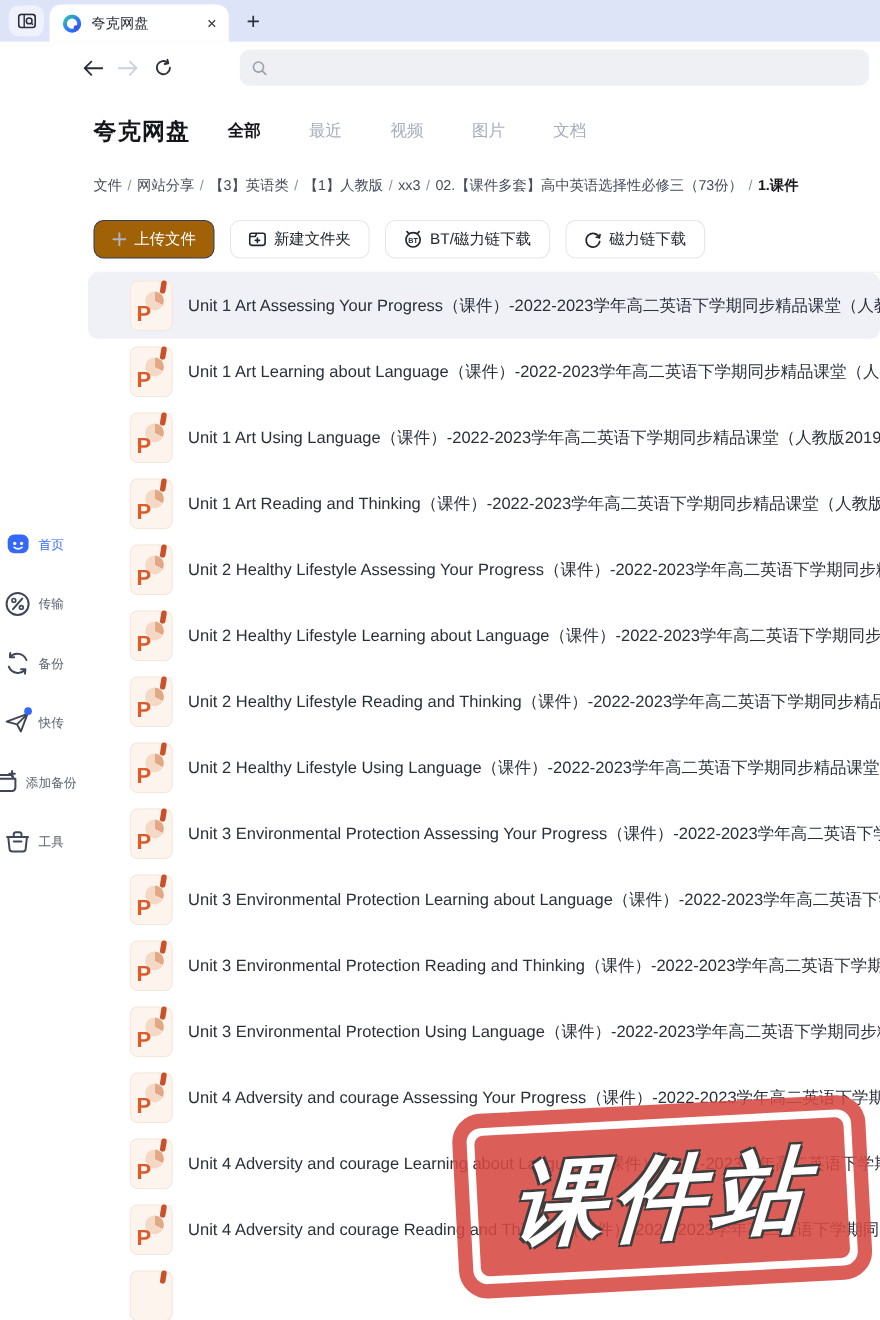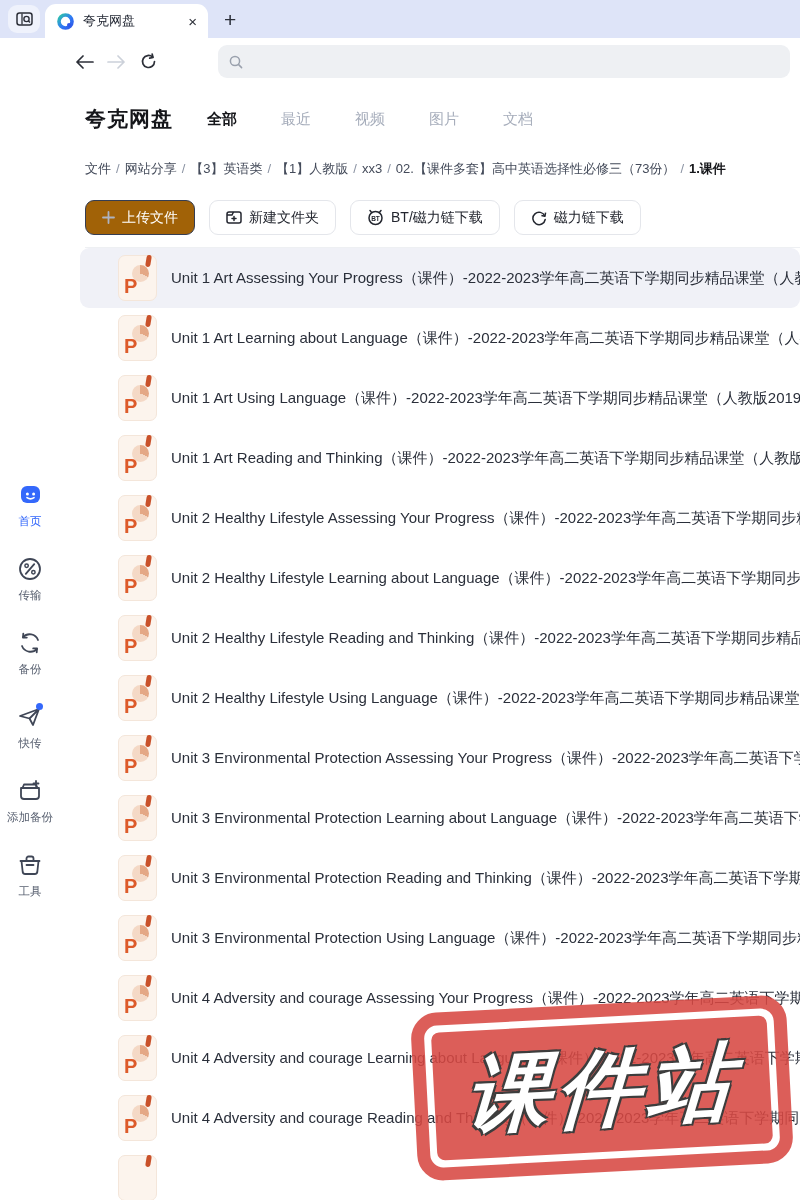--- a/index.html
+++ b/index.html
@@ -17,21 +17,21 @@
   .navbar { position:absolute; top:38px; left:0; width:800px; height:47px; background:#fff; display:flex; align-items:center; }
   .nav-ic { width:20px; height:20px; display:flex; align-items:center; justify-content:center; cursor:pointer; }
   .nav-back { margin-left:74px; }
   .nav-fwd { margin-left:12px; }
   .nav-refresh { margin-left:12px; }
   .omnibox { margin-left:60px; width:572px; height:33px; background:#eef0f3; border-radius:9px; display:flex; align-items:center; padding-left:11px; gap:8px; }
   .omnibox input { border:none; outline:none; background:transparent; flex:1; font-size:13px; font-family:"Liberation Sans",sans-serif; }
 
   
   .sidebar { position:absolute; top:85px; left:0; width:60px; height:1115px; background:#fff; padding-top:396px; display:flex; flex-direction:column; align-items:center; }
-  .side-item { display:flex; flex-direction:column; align-items:center; gap:5px; margin-bottom:26px; cursor:pointer; }
+  .side-item { display:flex; flex-direction:row; align-items:center; gap:5px; margin-bottom:26px; cursor:pointer; }
   .side-item .lbl { font-size:11.5px; color:#5a6272; white-space:nowrap; }
   .side-item.active .lbl { color:#3468fb; }
   .side-ic { width:28px; height:28px; display:flex; align-items:center; justify-content:center; position:relative; }
   .badge-dot { position:absolute; top:0; right:1px; width:7px; height:7px; border-radius:50%; background:#3468fb; }
 
   
   .content { position:absolute; top:85px; left:60px; width:740px; height:1115px; padding-left:25px; overflow:hidden; }
   .logo-row { margin-top:20px; display:flex; align-items:center; }
   .logo { font-size:21px; font-weight:800; color:#15161a; letter-spacing:1px; }
   .view-tabs { margin-left:34px; display:flex; gap:44px; }

